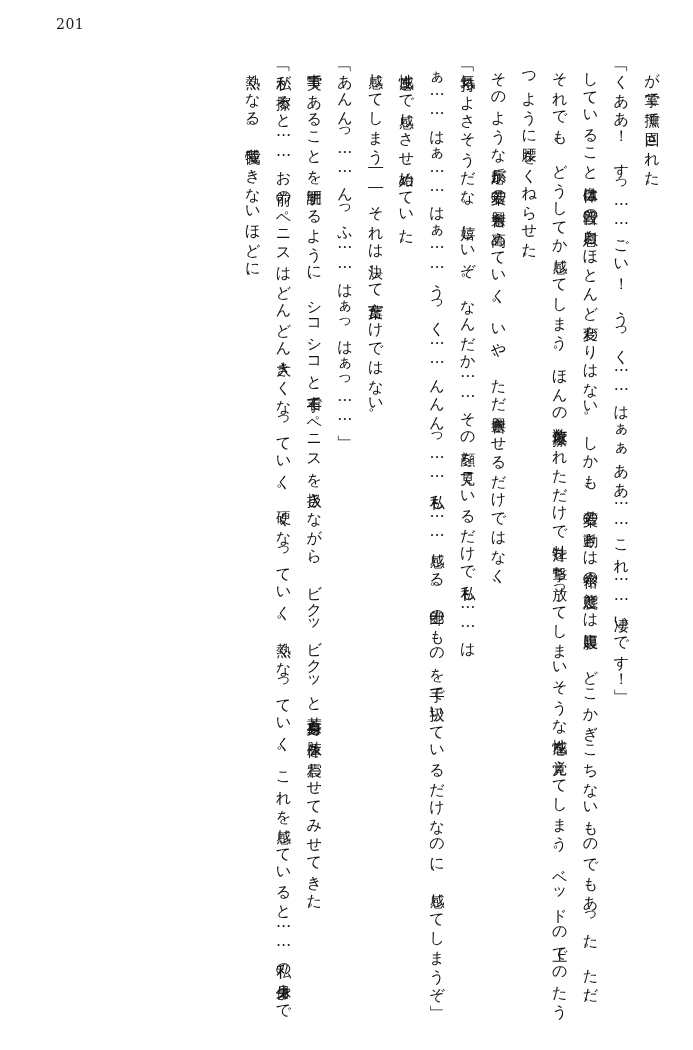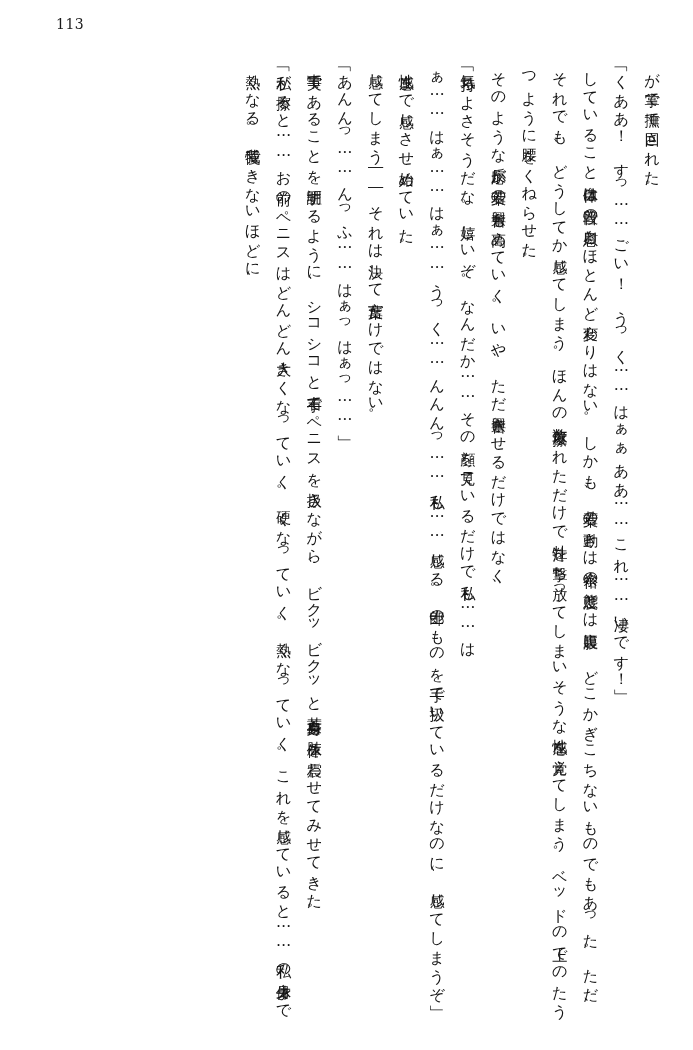--- a/index.html
+++ b/index.html
@@ -39,21 +39,21 @@
     text-align: justify;
     color: #141414;
     white-space: pre-wrap;
     font-family: "DejaVu Serif", "Liberation Serif", serif;
   }
 </style>
 </head>
 <body>
 
 <div class="page">
-  <div class="page-number">113</div>
+  <div class="page-number">201</div>
   <div class="body-text">が掌で撫で回された。
 「くああ！　すっ……ごい！　うっく……はぁぁああ……これ……凄いです！」
 していること自体は普段の自慰とほとんど変わりはない。しかも、若葉の動きは余裕の態度とは裏腹に、どこかぎこちないものでもあった。ただ、それでも、どうしてか感じてしまう。ほんの数度擦られただけで牡汁を撃ち放ってしまいそうな性感を覚えてしまう。ベッドの上でのたうつように腰をくねらせた。
 そのような反応が若葉の興奮も高めていく。いや、ただ興奮させるだけではなく、
 「気持ちよさそうだな。嬉しいぞ。なんだか……その顔を見ているだけで私も……は
 ぁ……はぁ……はぁ……うっく……んんんっ……私も……感じる。士郎のものを手で扱いているだけなのに、感じてしまうぞ」
 性感まで感じさせ始めていた。
 感じてしまう――それは決して言葉だけではない。
 「あんんっ……んっふ……はぁっはぁっ……」
 事実であることを証明するように、シコシコと右手でペニスを扱きながら、ビクッビクッと若葉自身も肢体を震わせてみせてきた。

